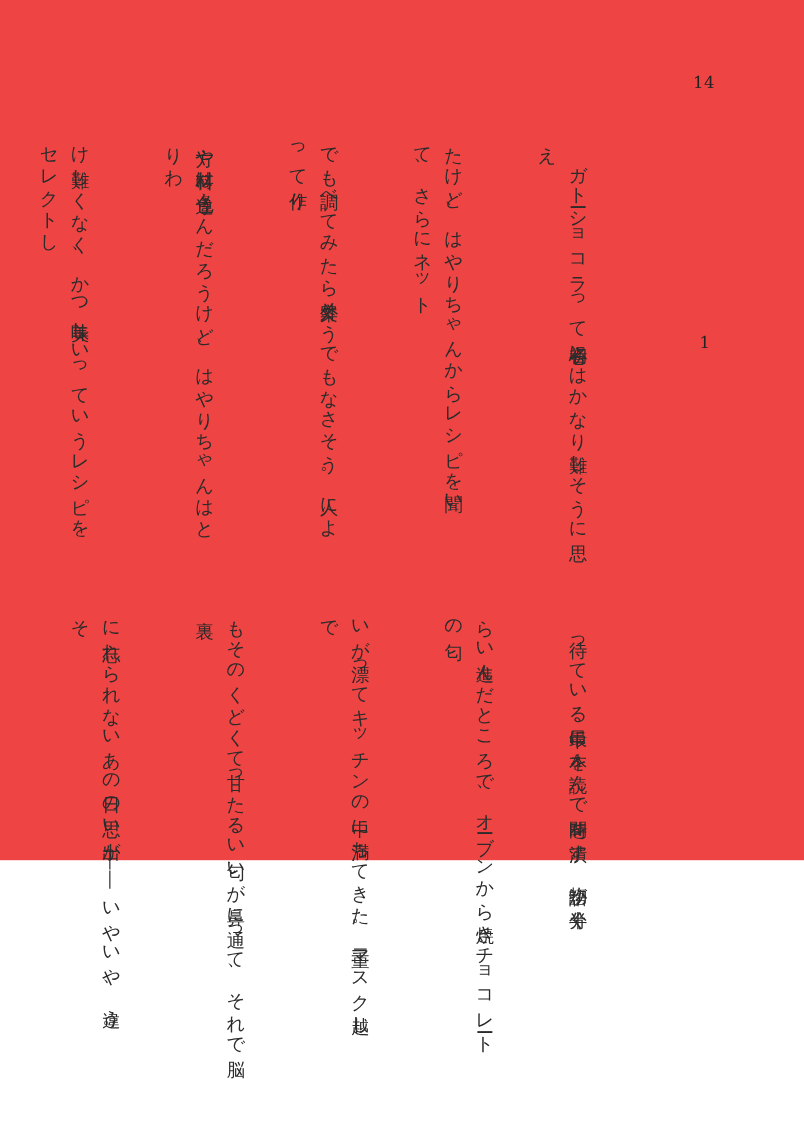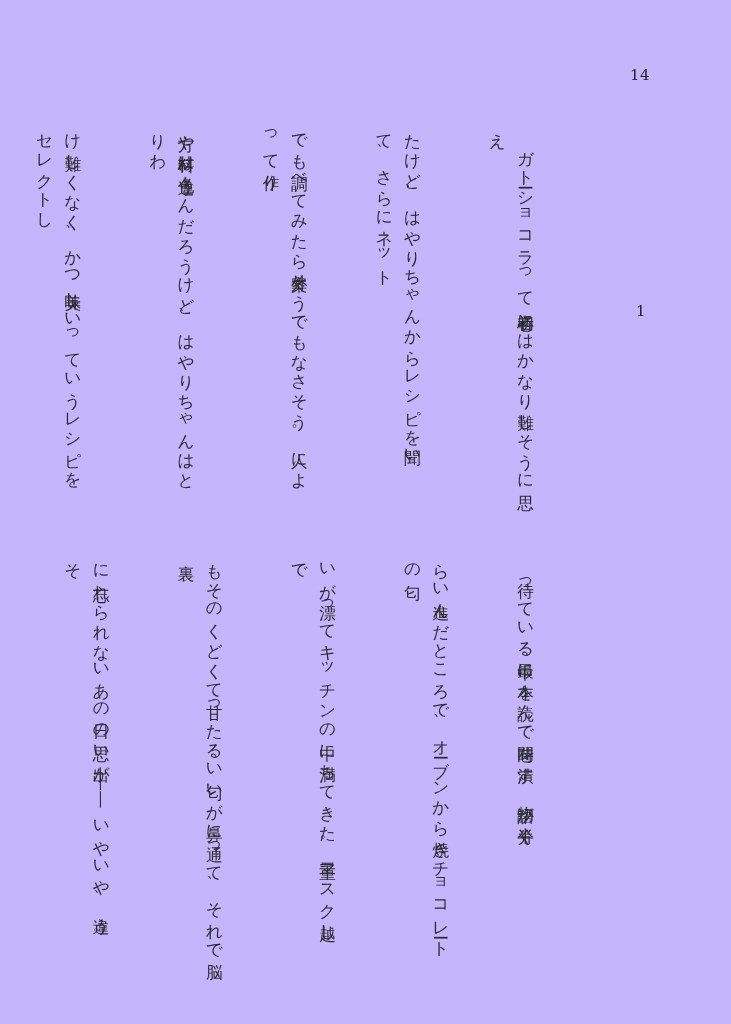--- a/index.html
+++ b/index.html
@@ -11,22 +11,22 @@
       width: 731px;
       height: 1024px;
       position: relative;
       overflow: hidden;
       font-family: "DejaVu Serif", "Liberation Serif", serif;
       color: #2a2a2a;
     }
     .page {
       position: absolute;
       left: 0; top: 0;
-      width: 731px; height: 1024px;
-      background: #c4b5fd;
+      width: 731px; height: 782px;
+      background: #ef4444;
     }
     .page-number {
       position: absolute;
       left: 630px;
       top: 66px;
       font-size: 15px;
       color: #222;
       letter-spacing: 0.5px;
     }
     .chapter-marker {

